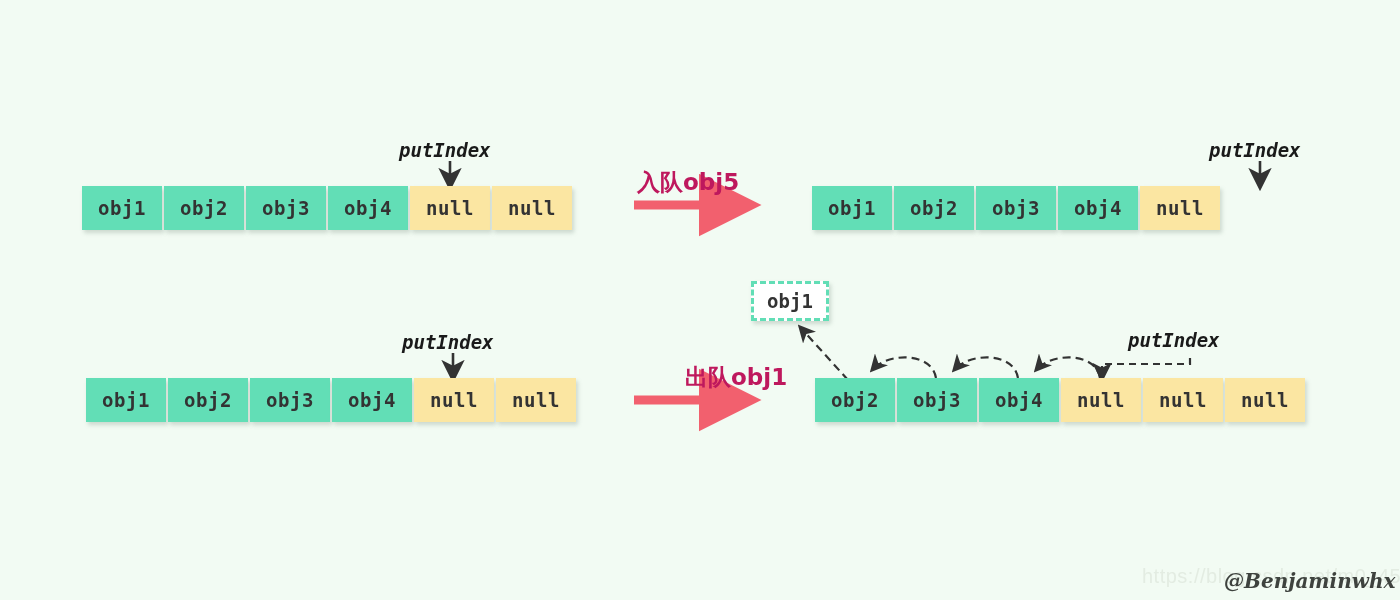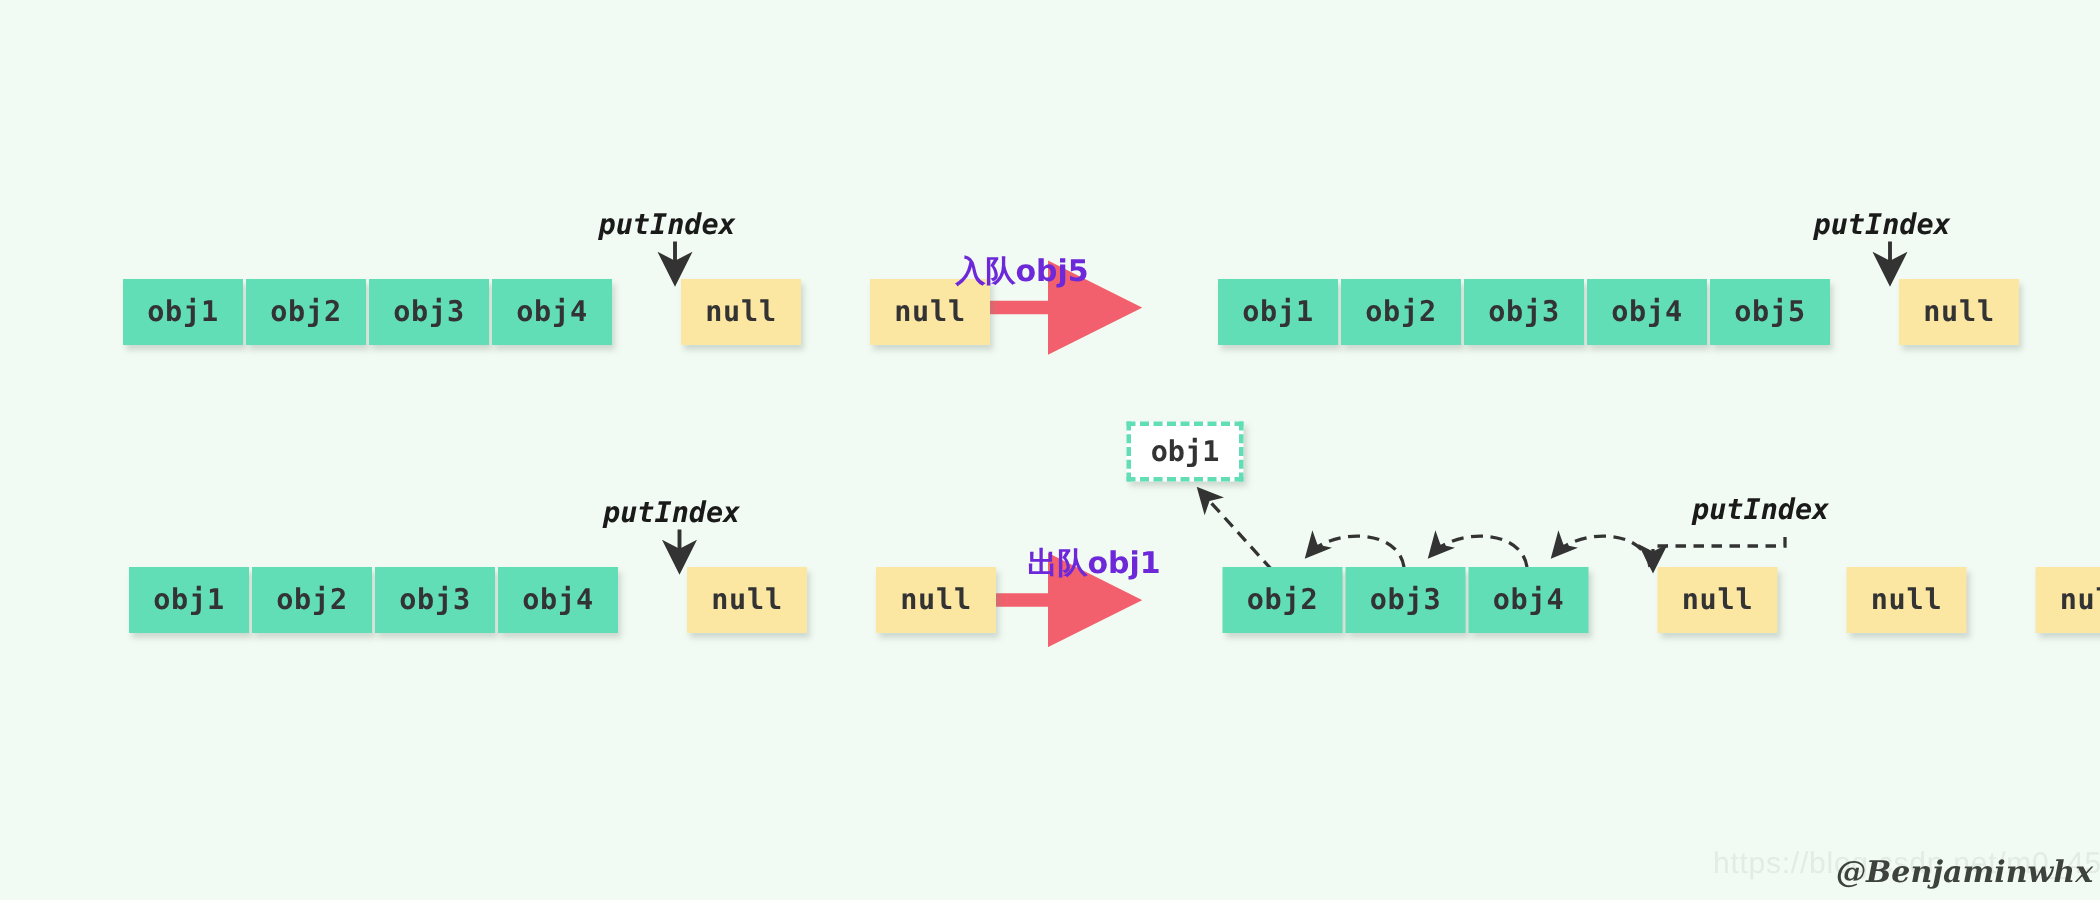--- a/index.html
+++ b/index.html
@@ -33,21 +33,21 @@
     justify-content: center;
     font-family: "DejaVu Sans Mono", "Liberation Mono", monospace;
     font-size: 19px;
     font-weight: 700;
     color: #333333;
     letter-spacing: 0.5px;
     box-shadow: 2px 3px 4px rgba(120,140,125,0.30);
     box-sizing: border-box;
   }
   .cell.filled { background: #62DEB6; }
-  .cell.empty  { background: #FBE6A2; margin-left: 44px; }
+  .cell.empty  { background: #FBE6A2; }
 
   
   .detached {
     position: absolute;
     width: 78px;
     height: 40px;
     display: flex;
     align-items: center;
     justify-content: center;
     background: #ffffff;
@@ -68,23 +68,23 @@
     font-weight: 700;
     color: #1a1a1a;
     white-space: nowrap;
     font-style: italic;
   }
 
   
   .step-label {
     position: absolute;
     font-family: "DejaVu Sans", "Liberation Sans", sans-serif;
-    font-size: 20px;
-    font-weight: 700;
-    color: #6d28d9;
+    font-size: 23px;
+    font-weight: 700;
+    color: #be185d;
     white-space: nowrap;
   }
 
   
   #overlay {
     position: absolute;
     left: 0;
     top: 0;
     width: 1400px;
     height: 600px;
@@ -177,21 +177,20 @@
     </div>
   <div class="ptr-label" style="left:399px; top:139px;">putIndex</div>
 
   <div class="step-label" style="left:637px; top:167px;">入队obj5</div>
 
   <div class="array" id="row-top-after" style="left:812px; top:186px;">
       <div class="cell filled">obj1</div>
       <div class="cell filled">obj2</div>
       <div class="cell filled">obj3</div>
       <div class="cell filled">obj4</div>
-      <div class="cell filled">obj5</div>
       <div class="cell empty">null</div>
     </div>
   <div class="ptr-label" style="left:1209px; top:139px;">putIndex</div>
 
   <div class="array" id="row-bottom-before" style="left:86px; top:378px;">
       <div class="cell filled">obj1</div>
       <div class="cell filled">obj2</div>
       <div class="cell filled">obj3</div>
       <div class="cell filled">obj4</div>
       <div class="cell empty">null</div>

